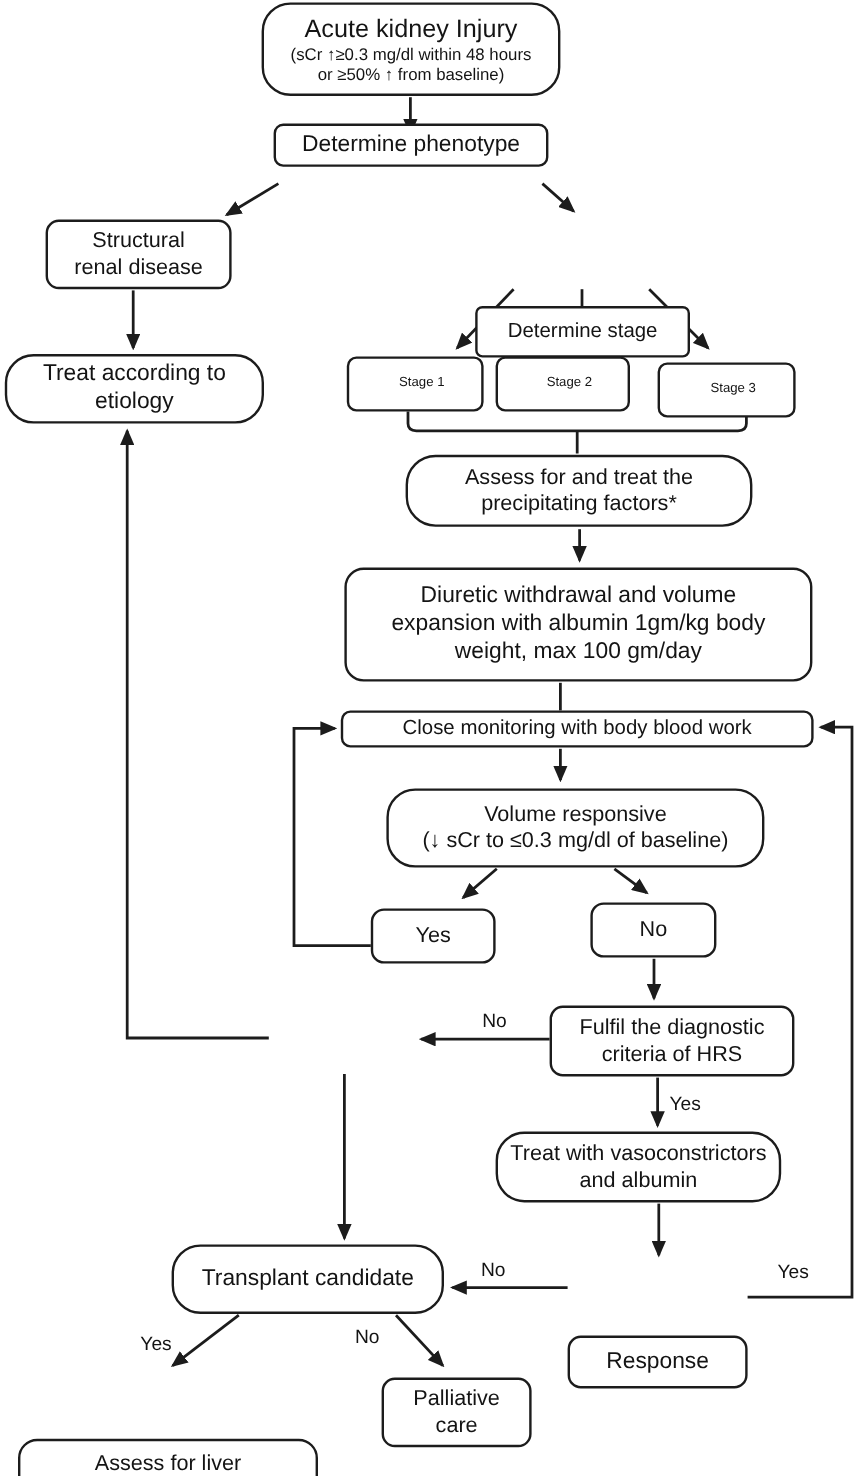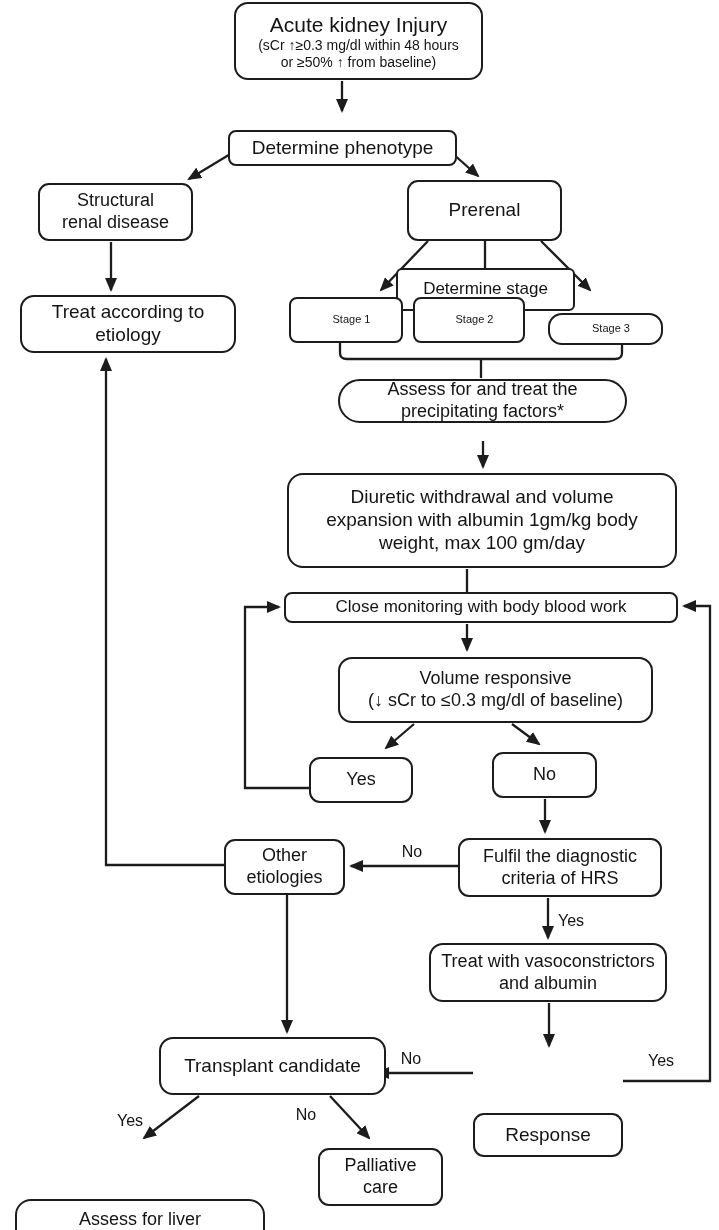--- a/index.html
+++ b/index.html
@@ -10,21 +10,21 @@
   svg.edges{position:absolute;left:0;top:0;z-index:1;}
   .node{
     position:absolute;z-index:2;background:#ffffff;
     border:2px solid #1c1c1c;border-radius:11px;
     display:flex;flex-direction:column;align-items:center;justify-content:center;
     text-align:center;box-sizing:border-box;line-height:1.2;padding:1px 4px;
   }
   .nl{white-space:pre-line;display:block;}
   .fs21{font-size:21px;} .fs19{font-size:19px;} .fs18{font-size:18px;}
   .fs17{font-size:17px;} .fs15{font-size:11px;padding-left:15px;} .fs14{font-size:14px;}
-  .r14{border-radius:14px;margin-left:16px;} .r16{border-radius:16px;} .r8{border-radius:8px;} .r6{border-radius:6px;}
+  .r14{border-radius:24px;} .r16{border-radius:16px;} .r8{border-radius:8px;} .r6{border-radius:6px;}
   .elabel{
     position:absolute;z-index:3;transform:translate(-50%,-50%);
     font-size:16px;background:#ffffff;padding:0 2px;
   }
 </style>
 </head>
 <body>
 
 <div class="canvas">
 
@@ -61,55 +61,52 @@
       <path d="M330,1096 L369,1138" marker-end="url(#ah)"></path>
     </g>
   </svg>
 
   <div class="node r14" style="left:218px;top:2px;width:249px;height:78px;">
     <span class="nl fs21">Acute kidney Injury</span>
     <span class="nl fs14">(sCr ↑≥0.3 mg/dl within 48 hours
 or ≥50% ↑ from baseline)</span>
   </div>
 
-  <div class="node r8 fs19" style="left:228px;top:130px;width:229px;height:36px;">
+  <div class="node r8 fs19" style="left:228px;top:103px;width:229px;height:36px;">
     <span class="nl">Determine phenotype</span>
   </div>
 
   <div class="node fs18" style="left:38px;top:183px;width:155px;height:58px;">
     <span class="nl">Structural
 renal disease</span>
   </div>
 
-  <div class="node fs19" style="left:407px;top:180px;width:155px;height:61px;">
-    <span class="nl">Prerenal</span>
-  </div>
 
-  <div class="node r6 fs17" style="left:396px;top:268px;width:179px;height:43px;">
+  <div class="node r6 fs17" style="left:396px;top:255px;width:179px;height:43px;">
     <span class="nl">Determine stage</span>
   </div>
 
   <div class="node r8 fs15" style="left:289px;top:297px;width:114px;height:46px;">
     <span class="nl">Stage 1</span>
   </div>
 
   <div class="node r8 fs15" style="left:413px;top:297px;width:112px;height:46px;">
     <span class="nl">Stage 2</span>
   </div>
 
-  <div class="node r8 fs15" style="left:548px;top:313px;width:115px;height:32px;border-radius:14px;">
+  <div class="node r8 fs15" style="left:548px;top:302px;width:115px;height:46px;">
     <span class="nl">Stage 3</span>
   </div>
 
   <div class="node r14 fs19" style="left:4px;top:295px;width:216px;height:58px;">
     <span class="nl">Treat according to
 etiology</span>
   </div>
 
-  <div class="node fs18" style="left:338px;top:379px;width:289px;height:44px;border-radius:25px;">
+  <div class="node fs18" style="left:338px;top:379px;width:289px;height:60px;border-radius:25px;">
     <span class="nl">Assess for and treat the
 precipitating factors*</span>
   </div>
 
   <div class="node r16 fs19" style="left:287px;top:473px;width:390px;height:95px;">
     <span class="nl">Diuretic withdrawal and volume
 expansion with albumin 1gm/kg body
 weight, max 100 gm/day</span>
   </div>
 
@@ -123,24 +120,20 @@
   </div>
 
   <div class="node fs18" style="left:309px;top:757px;width:104px;height:46px;">
     <span class="nl">Yes</span>
   </div>
 
   <div class="node fs18" style="left:492px;top:752px;width:105px;height:46px;">
     <span class="nl">No</span>
   </div>
 
-  <div class="node fs18" style="left:224px;top:839px;width:121px;height:56px;">
-    <span class="nl">Other
-etiologies</span>
-  </div>
 
   <div class="node fs18" style="left:458px;top:838px;width:204px;height:59px;">
     <span class="nl">Fulfil the diagnostic
 criteria of HRS</span>
   </div>
 
   <div class="node r14 fs18" style="left:413px;top:943px;width:238px;height:59px;">
     <span class="nl">Treat with vasoconstrictors
 and albumin</span>
   </div>

